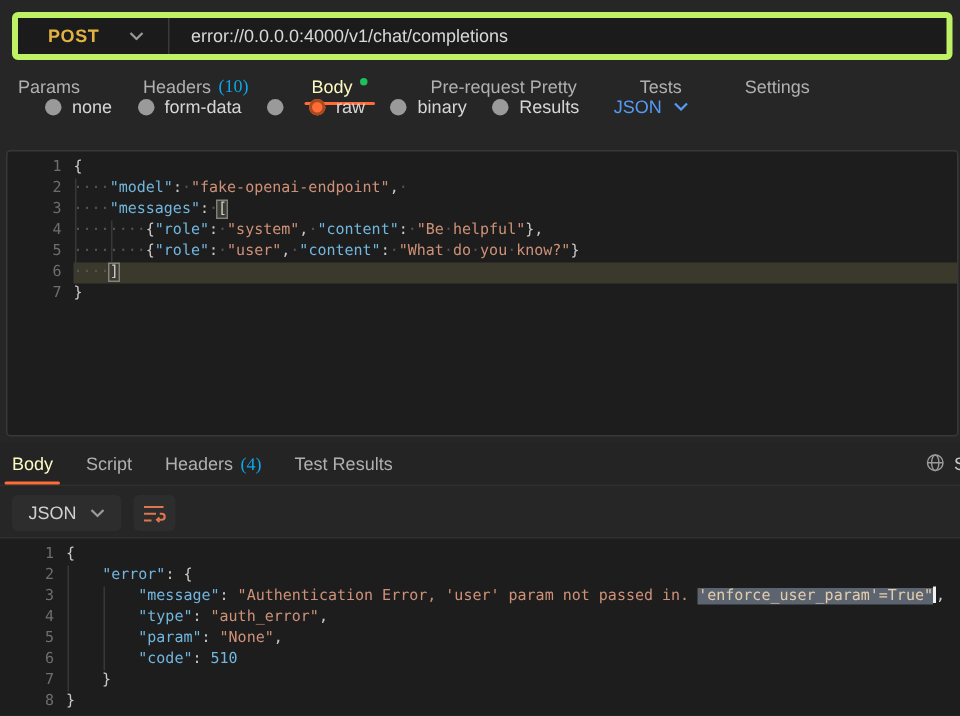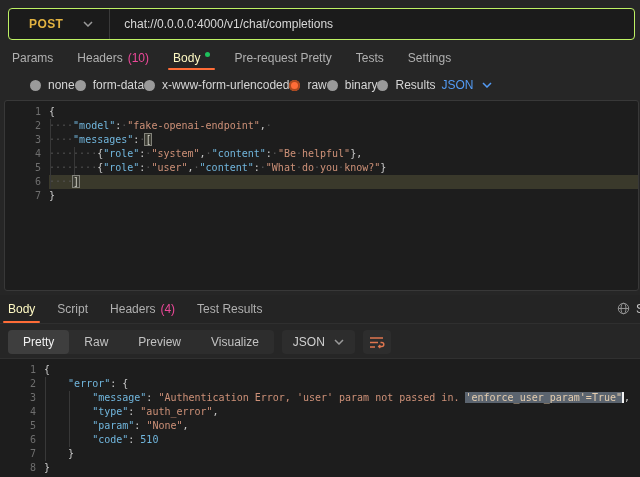--- a/index.html
+++ b/index.html
@@ -1,38 +1,38 @@
 <!DOCTYPE html>
 <html><head>
 <meta charset="utf-8">
 <style>
   html,body{margin:0;padding:0;background:#242424;}
   .app{position:relative;width:640px;height:477px;overflow:hidden;background:#262626;
        font-family:"Liberation Sans",sans-serif;color:#c8c8c8;-webkit-font-smoothing:antialiased;}
 
   
   .url-bar{position:absolute;left:8px;top:8px;width:627px;height:32px;background:#1b1b1b;
-           border:1px solid #bef264;border-radius:4px;display:flex;align-items:center;box-sizing:border-box;}
+           border:4px solid #bef264;border-radius:4px;display:flex;align-items:center;box-sizing:border-box;}
   .method{display:flex;align-items:center;height:100%;padding:0 16px 0 20px;gap:20px;cursor:pointer;}
   .method-label{color:#e3b341;font-weight:700;font-size:12px;letter-spacing:.4px;}
   .url-sep{width:1px;align-self:stretch;background:#3a3a3a;}
   .url-text{padding-left:14px;font-size:12px;color:#d8d8d8;}
 
   
-  .req-tabs{position:absolute;left:12px;top:45px;height:25px;display:flex;gap:24px;
+  .req-tabs{position:absolute;left:12px;top:45px;height:25px;display:flex;gap:42px;
             align-items:center;font-size:12px;color:#b0b0b0;}
   .tab{position:relative;display:flex;gap:5px;align-items:center;height:100%;cursor:pointer;white-space:nowrap;}
   .tab.active{color:#fef9c3;}
   .tab-underline{position:absolute;left:-5px;right:-5px;bottom:0;height:2px;background:#ff6c37;border-radius:1px;}
-  .count{color:#ec4899;}
+  .count{color:#0ea5e9;font-family:Liberation Serif, serif;}
   .green-dot{width:5px;height:5px;border-radius:50%;background:#1ec05c;margin-top:-7px;}
 
   
-  .body-types{position:absolute;left:30px;top:74px;height:22px;display:flex;
-              font-size:12px;color:#d6d6d6;}
+  .body-types{position:absolute;left:30px;top:60px;height:22px;display:flex;
+              gap:17px;font-size:12px;color:#d6d6d6;}
   .radio{display:flex;align-items:center;gap:7px;cursor:pointer;white-space:nowrap;}
   .radio-circle{width:11px;height:11px;border-radius:50%;background:#9a9a9a;flex:none;}
   .radio.selected .radio-circle{background:#ff6c37;box-shadow:inset 0 0 0 2px #a8491f;}
   .json-select{color:#539bf5;display:flex;align-items:center;gap:8px;margin-left:6px;cursor:pointer;}
 
   
   .editor{font-family:"DejaVu Sans Mono",monospace;font-size:10px;background:#1d1d1d;
           box-sizing:border-box;overflow:hidden;}
   .request-editor{position:absolute;left:4px;top:100px;width:635px;height:191px;
                   border:1px solid #383838;border-radius:3px;padding-top:4px;}
@@ -75,21 +75,21 @@
   <div class="url-bar">
     <div class="method">
       <span class="method-label">POST</span>
       <span style="line-height:0;">
         <svg width="10" height="6" viewBox="0 0 10 6">
             <path d="M1 1l4 4 4-4" fill="none" stroke="#9a9a9a" stroke-width="1.5"></path>
           </svg>
       </span>
     </div>
     <div class="url-sep"></div>
-    <div class="url-text">chat://0.0.0.0:4000/v1/chat/completions</div>
+    <div class="url-text">error://0.0.0.0:4000/v1/chat/completions</div>
   </div>
 
   <div class="req-tabs">
     <div class="tab">
         <span>Params</span>
       </div>
     <div class="tab">
       <span>Headers</span>
       <span class="count">(10)</span>
     </div>
@@ -113,21 +113,20 @@
     <div class="radio">
       <span class="radio-circle"></span>
       <span>none</span>
     </div>
     <div class="radio">
       <span class="radio-circle"></span>
       <span>form-data</span>
     </div>
     <div class="radio">
       <span class="radio-circle"></span>
-      <span>x-www-form-urlencoded</span>
     </div>
     <div class="radio selected">
       <span class="radio-circle"></span>
       <span>raw</span>
     </div>
     <div class="radio">
       <span class="radio-circle"></span>
       <span>binary</span>
     </div>
     <div class="radio">
@@ -177,34 +176,20 @@
       <svg width="13" height="13" viewBox="0 0 14 14" fill="none" stroke="#9a9a9a" stroke-width="1">
         <circle cx="7" cy="7" r="5.6"></circle>
           <ellipse cx="7" cy="7" rx="2.6" ry="5.6"></ellipse>
           <path d="M1.4 7h11.2"></path>
       </svg>
     </div>
     <div class="status-fragment">Sta</div>
   </div>
 
   <div class="resp-toolbar">
-    <div class="seg-control">
-      <div class="seg active">
-          <span>Pretty</span>
-        </div>
-      <div class="seg">
-          <span>Raw</span>
-        </div>
-      <div class="seg">
-          <span>Preview</span>
-        </div>
-      <div class="seg">
-          <span>Visualize</span>
-        </div>
-    </div>
     <div class="fmt-btn">
       <span>JSON</span>
       <span style="line-height:0;">
         <svg width="10" height="6" viewBox="0 0 10 6">
             <path d="M1 1l4 4 4-4" fill="none" stroke="#9a9a9a" stroke-width="1.5"></path>
           </svg>
       </span>
     </div>
     <div class="wrap-btn">
       <span style="line-height:0;">

